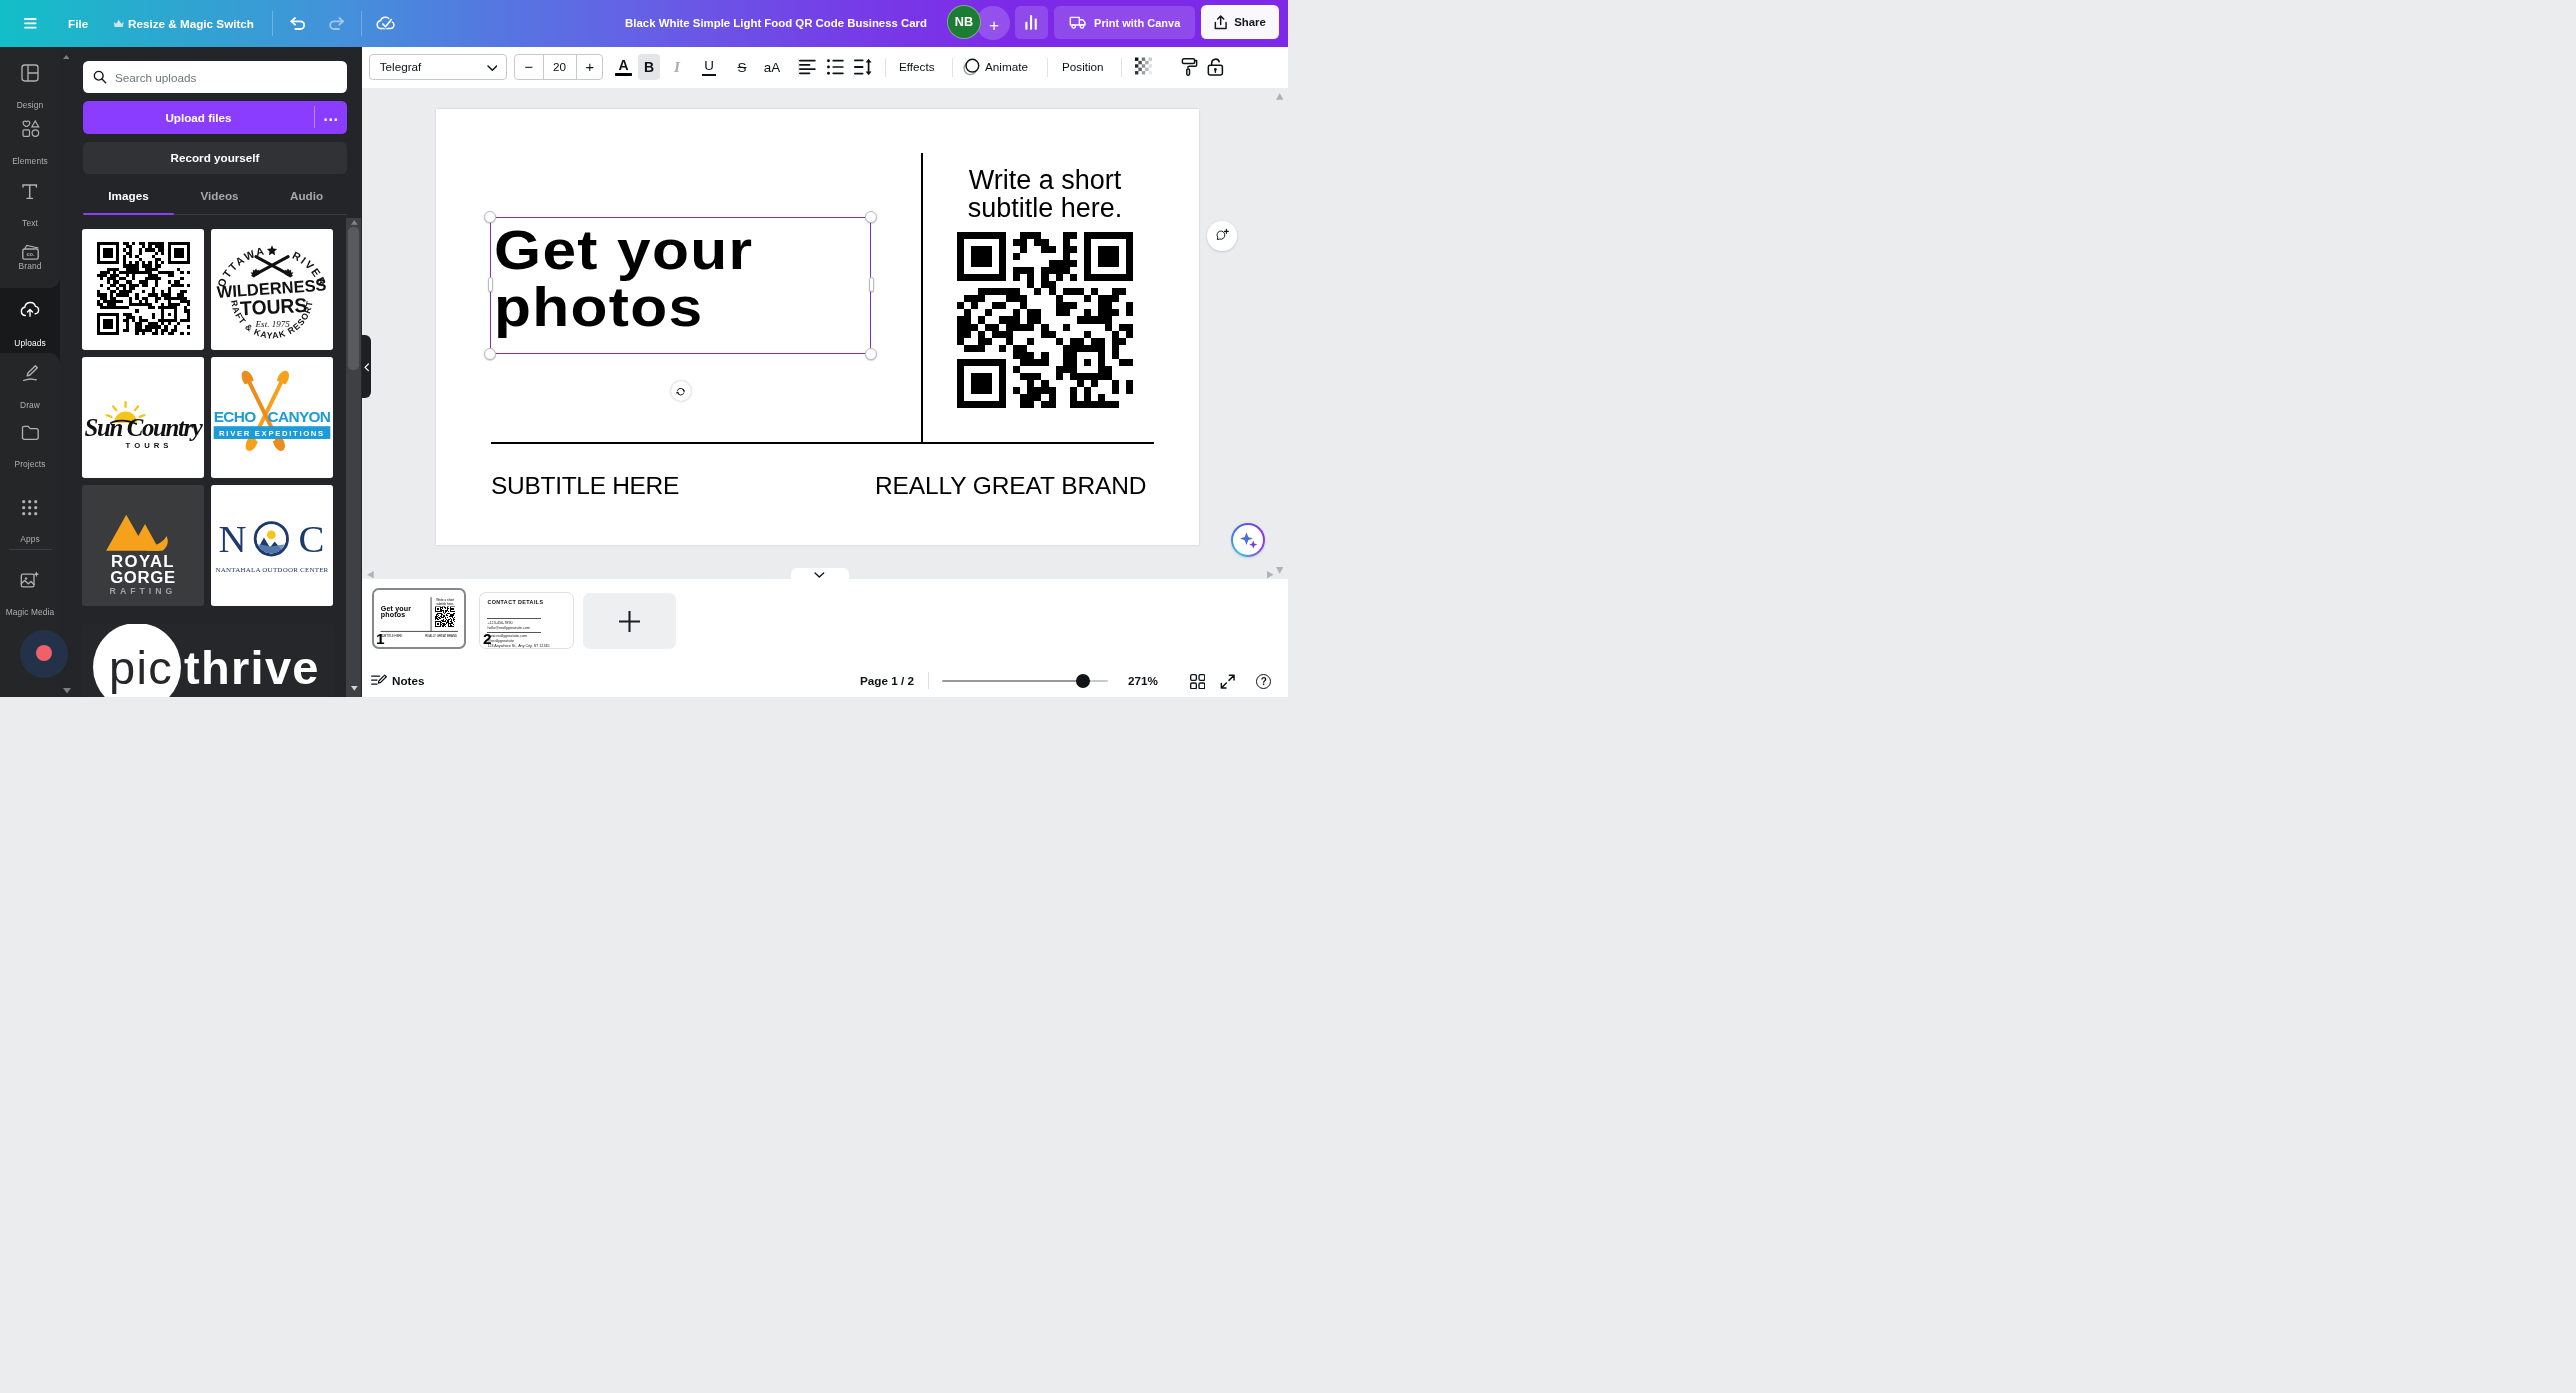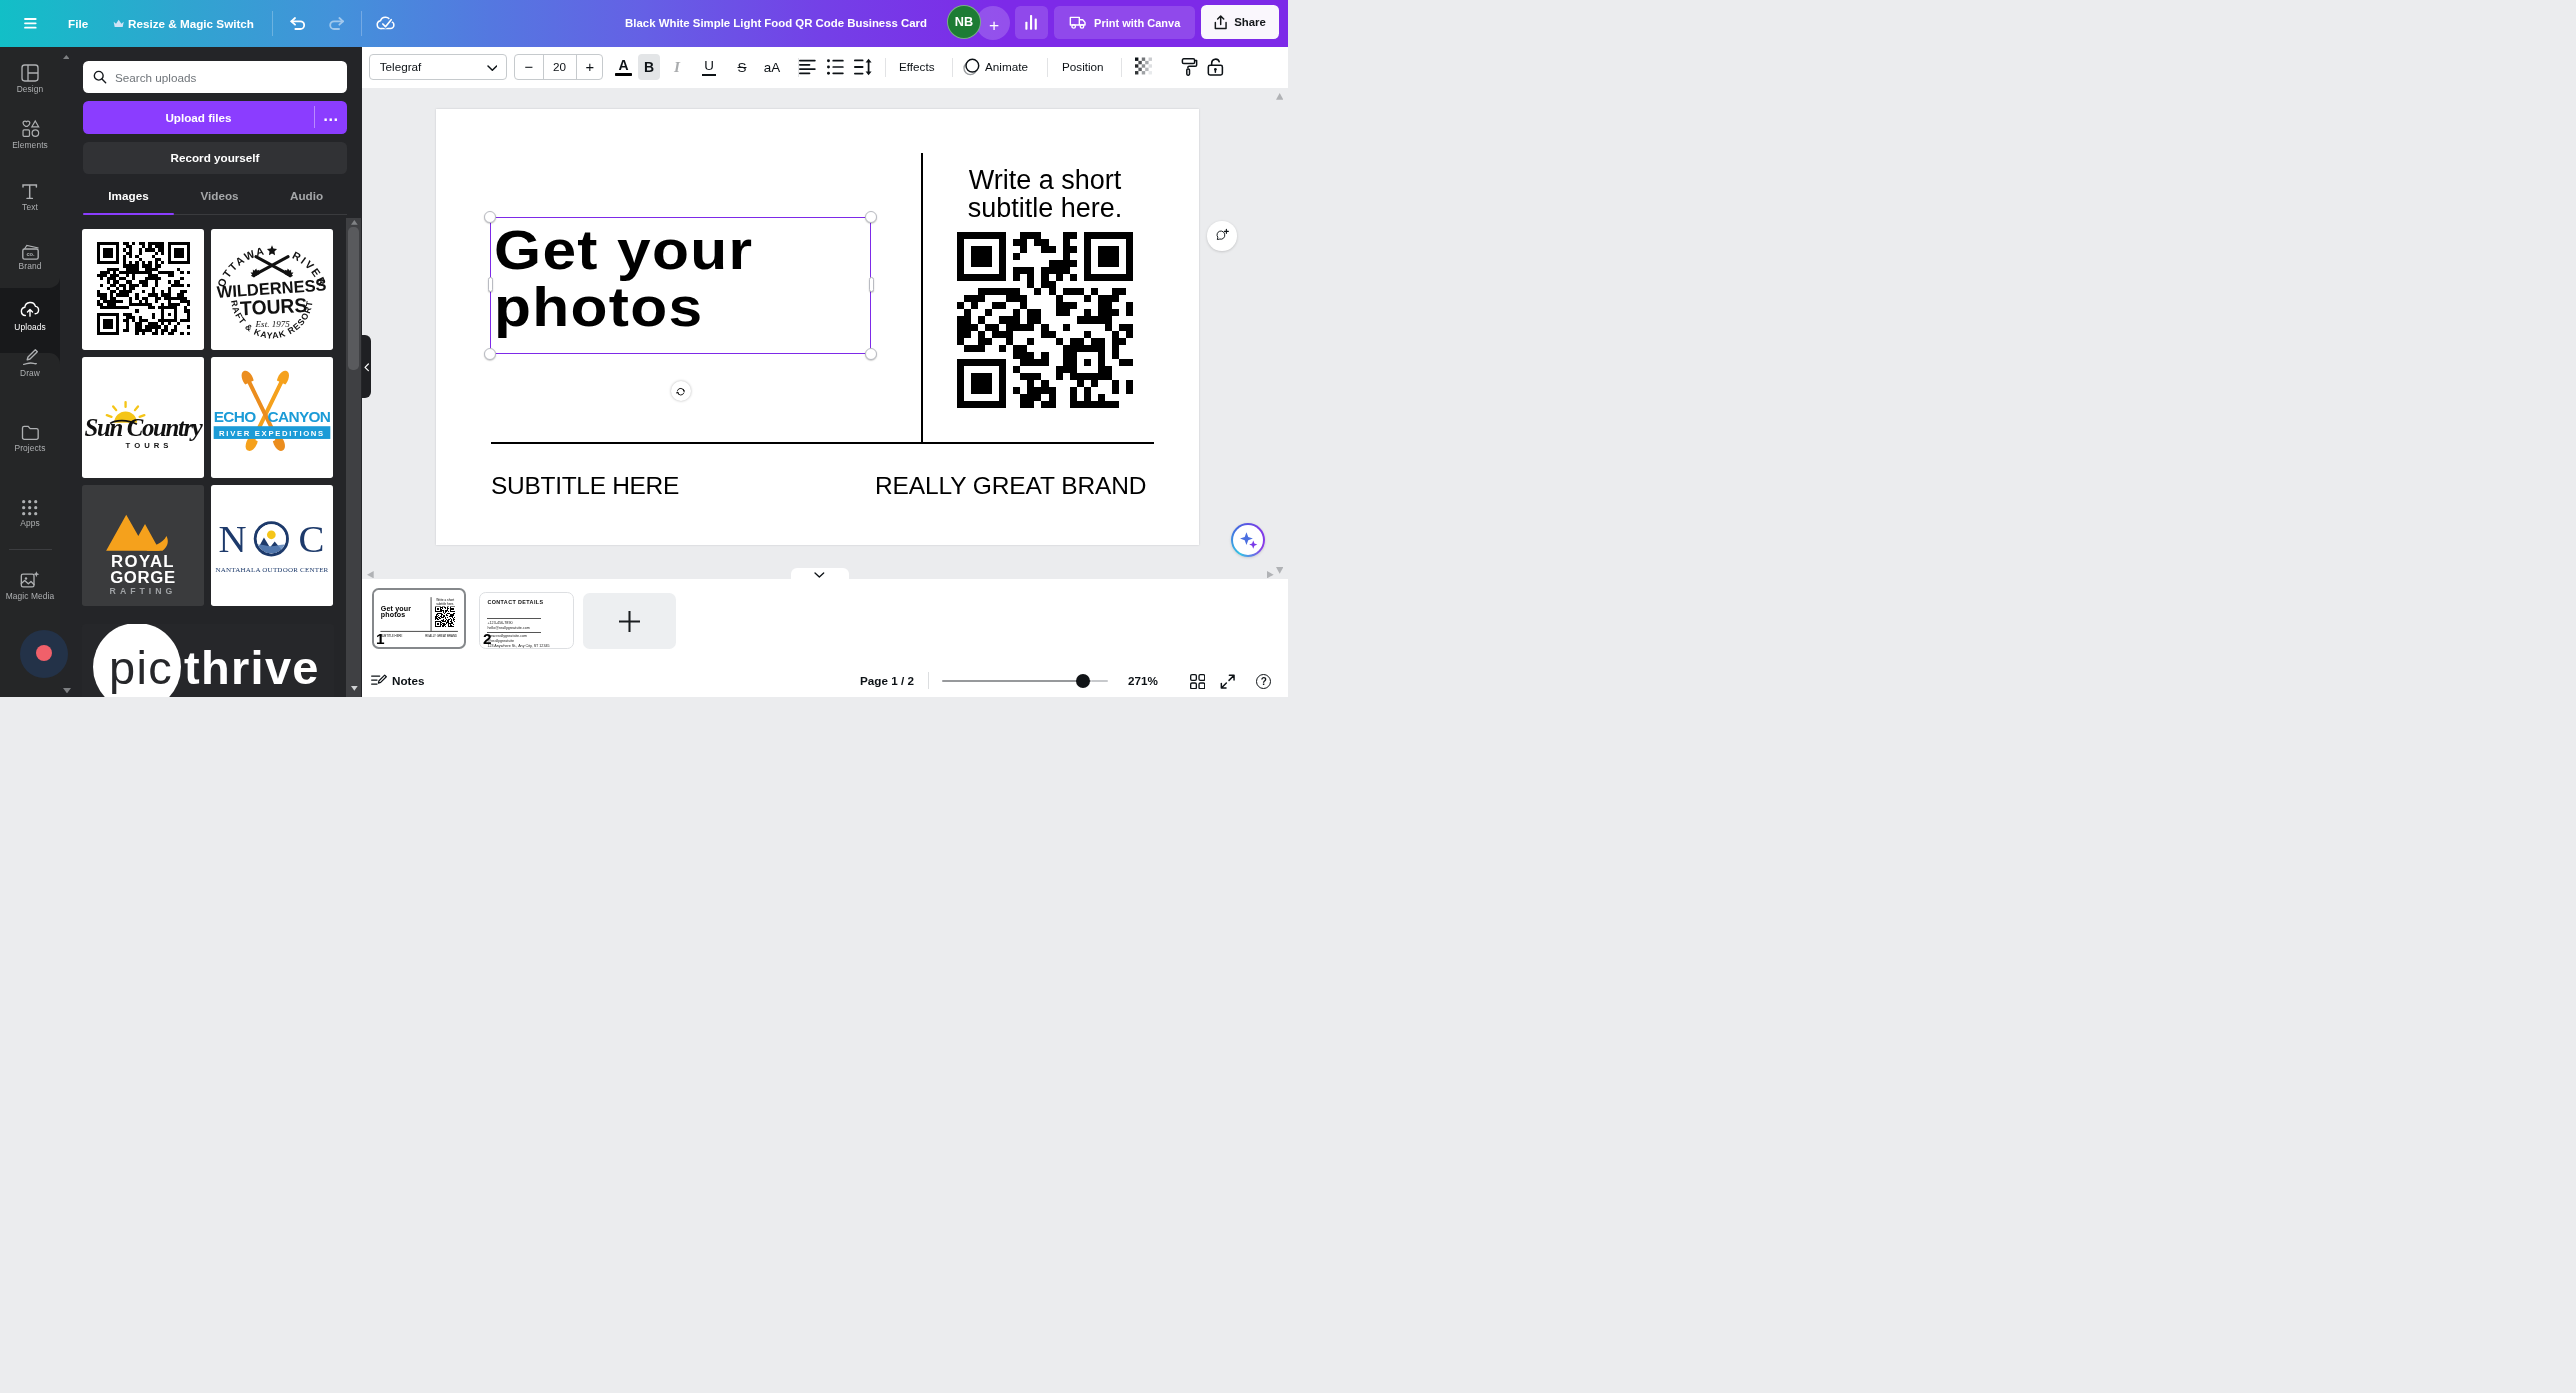--- a/index.html
+++ b/index.html
@@ -7,21 +7,21 @@
 #page{position:relative;width:1288px;height:697px}
 
 #topbar{position:absolute;left:0;top:0;width:1288px;height:47px;
  background:linear-gradient(90deg,#12bfc7 0%,#2fa5d0 14%,#4392da 26%,#5478e0 38%,#6560e5 50%,#7440e7 64%,#7d2ae8 78%,#7d2ae8 100%)}
 #topbar .txt{color:#fff;font-weight:700;font-size:11.7px}
 .tbbtn{position:absolute;border-radius:5.4px;background:rgba(255,255,255,.15);display:flex;align-items:center;justify-content:center;color:#fff}
 
 #sidebar{position:absolute;left:0;top:47px;width:60px;height:650px;background:#18191b}
 .sb-block{position:absolute;left:0;width:60px;background:#252627}
 .sb-item{position:absolute;left:0;width:60px;text-align:center;color:#aeb0b2}
-.sb-item .lab{font-size:8.4px;display:block;margin-top:2px;letter-spacing:0.1px}
+.sb-item .lab{font-size:8.4px;display:block;margin-top:18px;letter-spacing:0.1px}
 .sb-item svg{display:block;margin:0 auto}
 .sb-item.sel{color:#fff}
 
 #panel{position:absolute;left:60px;top:47px;width:302px;height:650px;background:#242528;overflow:hidden}
 #search{position:absolute;left:23px;top:14px;width:264px;height:32px;background:#fff;border-radius:5.4px;display:flex;align-items:center}
 #search .ph{color:#70757a;font-size:11.7px;margin-left:8px}
 #upbtn{position:absolute;left:23px;top:54px;width:264px;height:33px;background:#8b3dff;border-radius:5.4px;color:#fff;font-weight:700;font-size:11.7px}
 #recbtn{position:absolute;left:23px;top:95px;width:264px;height:32px;background:#313235;border-radius:5.4px;color:#fff;font-weight:700;font-size:11.7px;text-align:center;line-height:32px}
 .tab{position:absolute;top:142px;font-size:11.7px;color:#a5a7a9;font-weight:700}
 .thumb{position:absolute;width:122px;height:121px;border-radius:2.7px;background:#fff;overflow:hidden}
@@ -133,21 +133,21 @@
         </svg>
   <span class="lab" style="margin-top:1px">Brand</span>
       </div>
  <div class="sb-item sel" style="top:254px">
   <svg width="20" height="19" viewBox="0 0 30 28" fill="none" stroke="currentColor" stroke-width="2.1" stroke-linecap="round" stroke-linejoin="round">
           <path d="M8 21.5a6.2 6.2 0 0 1-.8-12.3 8.2 8.2 0 0 1 16-1.4 5.6 5.6 0 0 1 -.5 11.1"></path>
           <path d="M15 13v9.5M11.2 16.3L15 12.5l3.8 3.8"></path>
         </svg>
   <span class="lab">Uploads</span>
       </div>
- <div class="sb-item" style="top:301px">
+ <div class="sb-item" style="top:317px">
   <svg width="18" height="18" viewBox="0 0 27 27" fill="none" stroke="currentColor" stroke-width="2" stroke-linecap="round" stroke-linejoin="round">
           <path d="M21.5 2.5l3 3-11 11-4.2 1.2 1.2-4.2z"></path>
           <path d="M4 24.5c4-.5 6.5-2 10.5-2s5 1.5 8.5 1"></path>
         </svg>
   <span class="lab">Draw</span>
       </div>
  <div class="sb-item" style="top:378px">
   <svg width="19" height="16" viewBox="0 0 28 24" fill="none" stroke="currentColor" stroke-width="2">
           <path d="M2 4.5A2.5 2.5 0 0 1 4.5 2h6l3 3.5h9.5A2.5 2.5 0 0 1 25.5 8v11a2.5 2.5 0 0 1-2.5 2.5H4.5A2.5 2.5 0 0 1 2 19z"></path>
         </svg>

